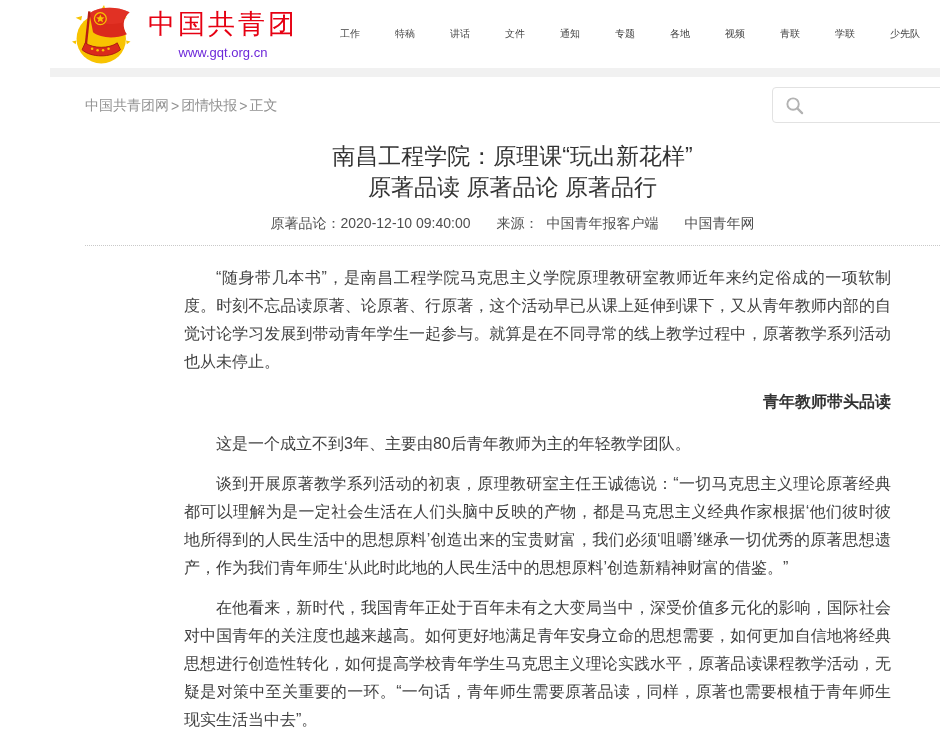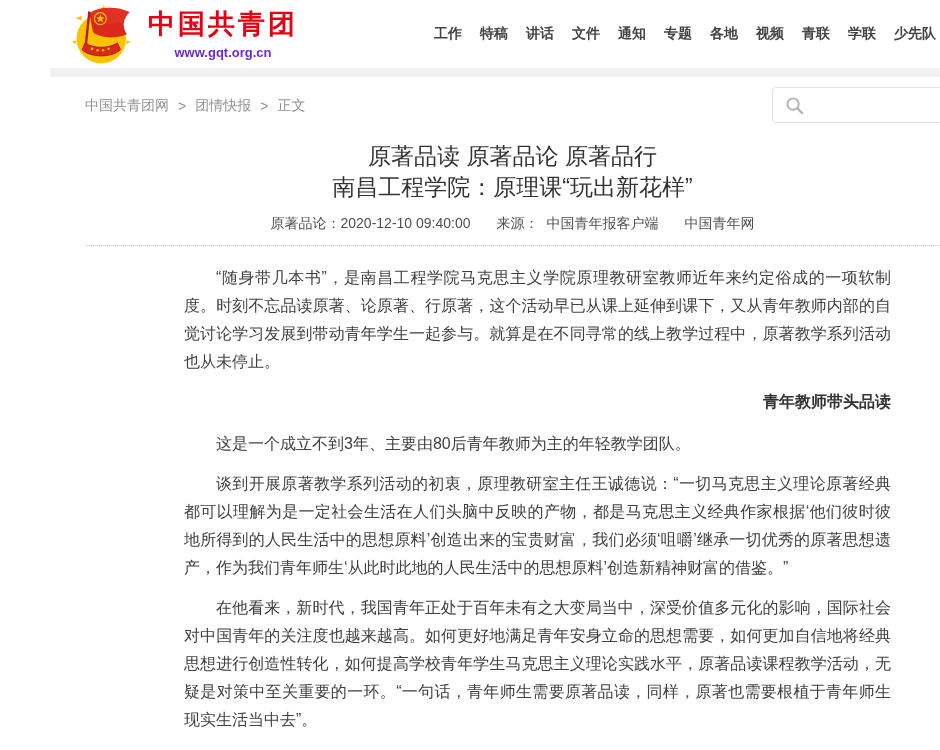--- a/index.html
+++ b/index.html
@@ -2,33 +2,33 @@
 <html><head>
 <meta charset="utf-8">
 <style>
   html,body{margin:0;padding:0;}
   body{
     width:940px;height:750px;overflow:hidden;background:#fff;
     font-family:"Liberation Sans","DejaVu Sans",sans-serif;
     -webkit-font-smoothing:antialiased;
   }
   
-  .header{height:68px;display:flex;align-items:center;padding-left:72px;box-sizing:border-box;font-weight:bold;}
+  .header{height:68px;display:flex;align-items:center;padding-left:72px;box-sizing:border-box;}
   .logo{display:flex;align-items:center;gap:12px;}
   .badge{width:64px;height:64px;margin-top:4px;flex:0 0 auto;}
   .site-text{text-align:center;}
   .site-name{color:#e60012;font-size:27px;letter-spacing:3px;line-height:30px;}
   .site-url{color:#6d28d9;font-size:13px;margin-top:6px;}
-  .nav{margin-left:auto;display:flex;gap:18px;padding-right:4px;font-size:14px;color:#444;}
+  .nav{margin-left:auto;display:flex;gap:35px;padding-right:20px;font-size:10px;color:#444;}
   .nav a{color:#444;text-decoration:none;cursor:pointer;white-space:nowrap;}
   
   .gray-band{height:9px;background:#f1f1f1;margin-left:50px;}
   
   .toolbar{position:relative;height:56px;}
-  .breadcrumb{position:absolute;left:85px;top:20px;font-size:14px;color:#919191;display:flex;gap:9px;align-items:center;}
+  .breadcrumb{position:absolute;left:85px;top:20px;font-size:14px;color:#919191;display:flex;gap:2px;align-items:center;}
   .breadcrumb span{white-space:nowrap;}
   .breadcrumb .crumb-link{cursor:pointer;}
   .search-box{position:absolute;left:772px;top:10px;width:185px;height:36px;border:1px solid #e2e2e2;border-radius:4px;display:flex;align-items:center;padding-left:12px;box-sizing:border-box;background:#fff;}
   .search-box svg{width:19px;height:19px;flex:0 0 auto;}
   .search-box input{border:none;outline:none;flex:1;font-size:14px;margin-left:8px;color:#555;background:transparent;min-width:0;}
   
   .article{margin-left:85px;width:855px;}
   .article-title{margin-top:8px;text-align:center;font-size:23px;color:#333;line-height:31px;font-weight:400;}
   .article-meta{margin-top:12px;text-align:center;font-size:14px;color:#4f4f4f;}
   .article-meta .gap-lg{display:inline-block;width:26px;}
@@ -93,22 +93,22 @@
     <svg viewBox="0 0 20 20" xmlns="http://www.w3.org/2000/svg">
       <circle cx="8.5" cy="8.5" r="6" fill="none" stroke="#b3b3b3" stroke-width="2"></circle>
       <line x1="13" y1="13" x2="18" y2="18" stroke="#b3b3b3" stroke-width="2.4" stroke-linecap="round"></line>
     </svg>
     <input type="text" placeholder="" value="" style="">
   </div>
 </div>
 
 <div class="article">
   <div class="article-title">
+    <div>南昌工程学院：原理课“玩出新花样”</div>
     <div>原著品读 原著品论 原著品行</div>
-    <div>南昌工程学院：原理课“玩出新花样”</div>
   </div>
   <div class="article-meta">
     <span>原著品论：</span><span>2020-12-10 09:40:00</span><span class="gap-lg"></span><span>来源：</span><span class="gap-sm"></span><span>中国青年报客户端</span><span class="gap-lg"></span><span>中国青年网</span>
   </div>
   <div class="dotted"></div>
   <div class="article-body">
       <p class="para">“随身带几本书”，是南昌工程学院马克思主义学院原理教研室教师近年来约定俗成的一项软制度。时刻不忘品读原著、论原著、行原著，这个活动早已从课上延伸到课下，又从青年教师内部的自觉讨论学习发展到带动青年学生一起参与。就算是在不同寻常的线上教学过程中，原著教学系列活动也从未停止。</p>
       <h3 class="sub-heading">青年教师带头品读</h3>
       <p class="para">这是一个成立不到3年、主要由80后青年教师为主的年轻教学团队。</p>
       <p class="para">谈到开展原著教学系列活动的初衷，原理教研室主任王诚德说：“一切马克思主义理论原著经典都可以理解为是一定社会生活在人们头脑中反映的产物，都是马克思主义经典作家根据‘他们彼时彼地所得到的人民生活中的思想原料’创造出来的宝贵财富，我们必须‘咀嚼’继承一切优秀的原著思想遗产，作为我们青年师生‘从此时此地的人民生活中的思想原料’创造新精神财富的借鉴。”</p>

